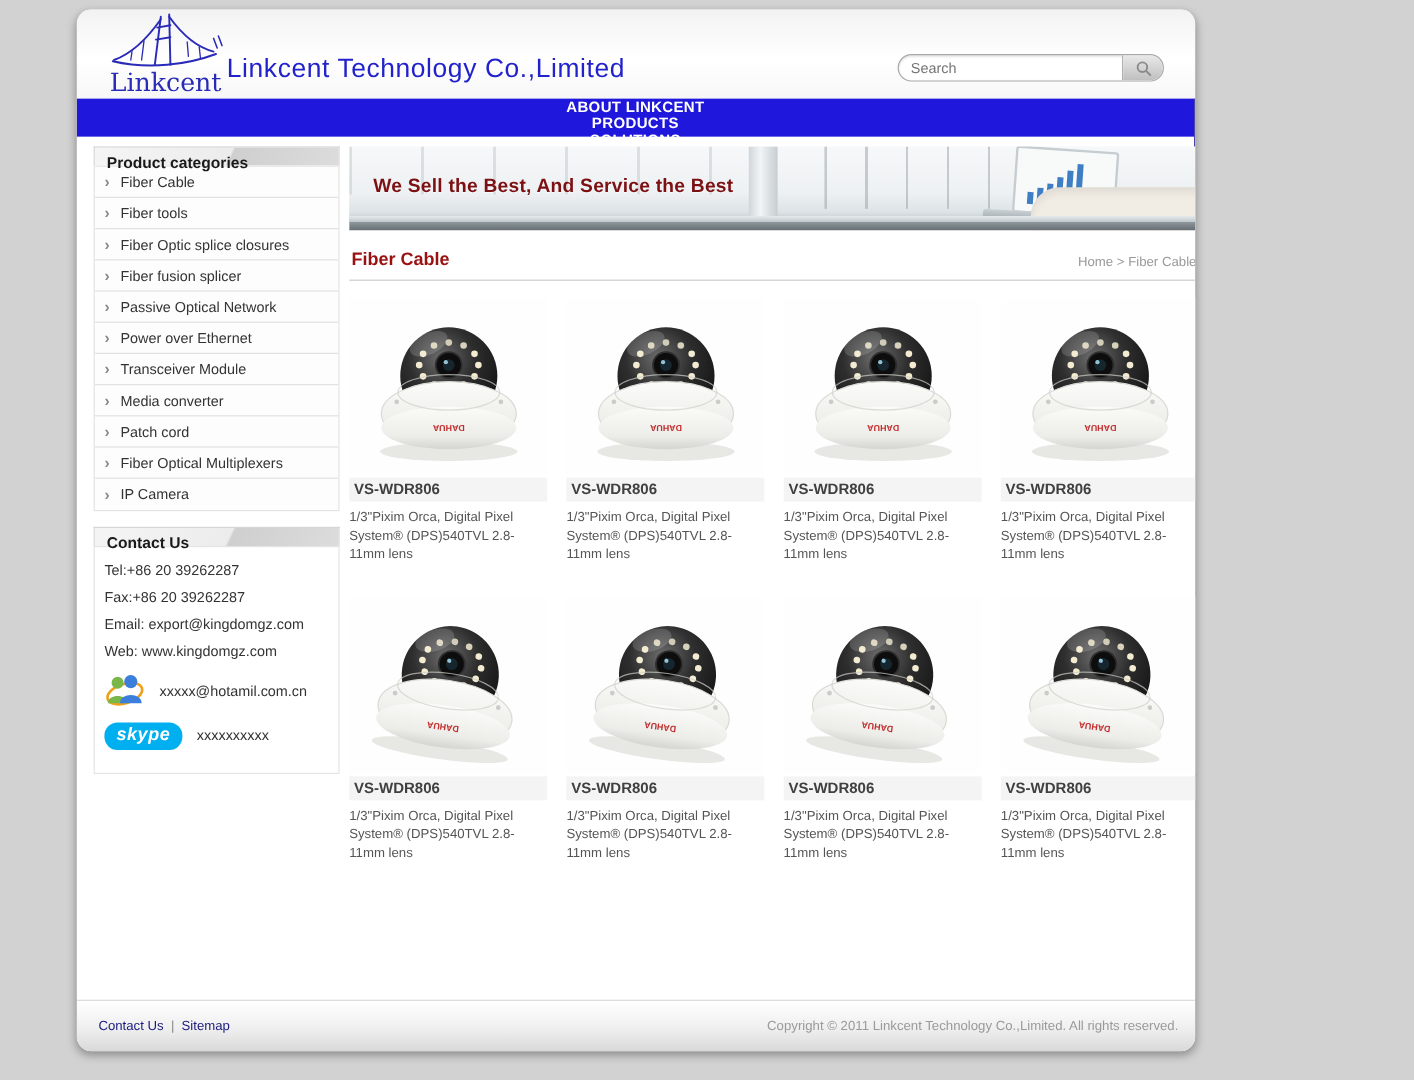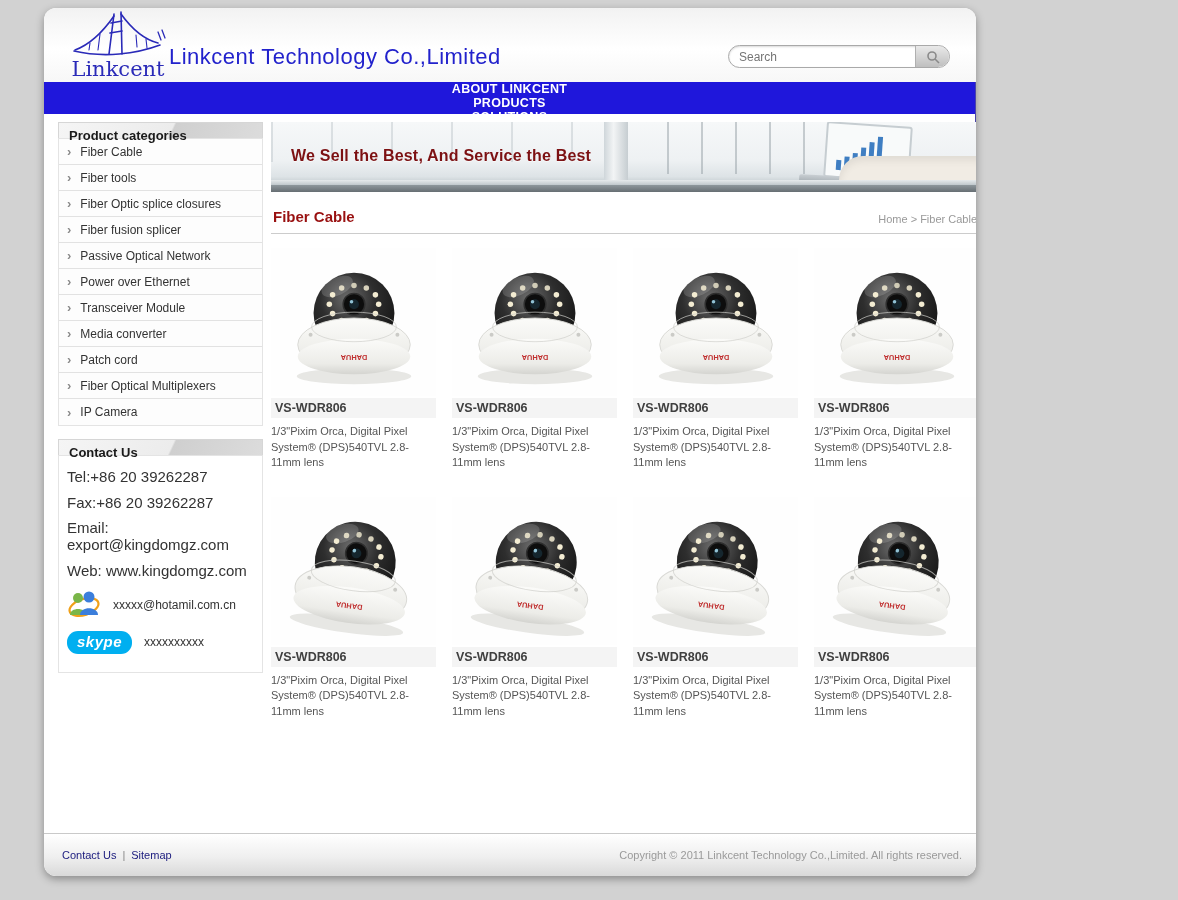--- a/index.html
+++ b/index.html
@@ -3,21 +3,21 @@
 <meta charset="utf-8">
 <style>
   * { margin:0; padding:0; box-sizing:border-box; }
   html,body { width:1178px; height:900px; }
   body {
     background:#d2d2d2;
     font-family:"Liberation Sans", sans-serif;
     overflow:hidden;
   }
   .page {
-    width:932px; margin-left:44px; margin-top:8px;
+    width:932px; margin-left:64px; margin-top:8px;
     background:#ffffff; border-radius:12px;
     box-shadow:0 3px 8px rgba(0,0,0,0.35);
     overflow:hidden;
   }
   
   .header {
     height:74px; position:relative;
     background:linear-gradient(180deg,#f2f2f2 0%,#ffffff 55%,#f7f7f7 100%);
   }
   .logo-wrap { position:absolute; left:14px; top:2px; width:120px; text-align:center; cursor:pointer; }
@@ -65,21 +65,21 @@
   .cat-list { border:1px solid #e4e4e4; background:#fdfdfd; }
   .cat-item {
     height:26px; display:flex; align-items:center;
     border-bottom:1px solid #e2e2e2; cursor:pointer; padding-left:8px;
   }
   .cat-item:last-child { border-bottom:none; }
   .cat-arrow { color:#8a8a8a; font-weight:bold; font-size:13px; margin-right:9px; line-height:1; }
   .cat-label { font-size:12px; color:#333333; }
   .contact-header { margin-top:13px; }
   .contact-box { border:1px solid #e4e4e4; background:#ffffff; padding:12px 8px 18px 8px; min-height:190px; }
-  .contact-line { font-size:15px; color:#333333; margin-bottom:8.5px; }
+  .contact-line { font-size:12px; color:#333333; margin-bottom:8.5px; }
   .im-row { display:flex; align-items:center; margin-top:10px; }
   .im-row .im-text { font-size:12px; color:#333; margin-left:12px; }
   .skype-badge {
     display:inline-block; background:#00aff0; color:#fff; font-weight:bold; font-style:italic;
     font-size:15px; padding:2px 10px 4px 10px; border-radius:11px; letter-spacing:0.5px;
   }
   
   .main { flex:1; margin-left:8px; }
   .banner {
     position:relative; height:70px; overflow:hidden;

